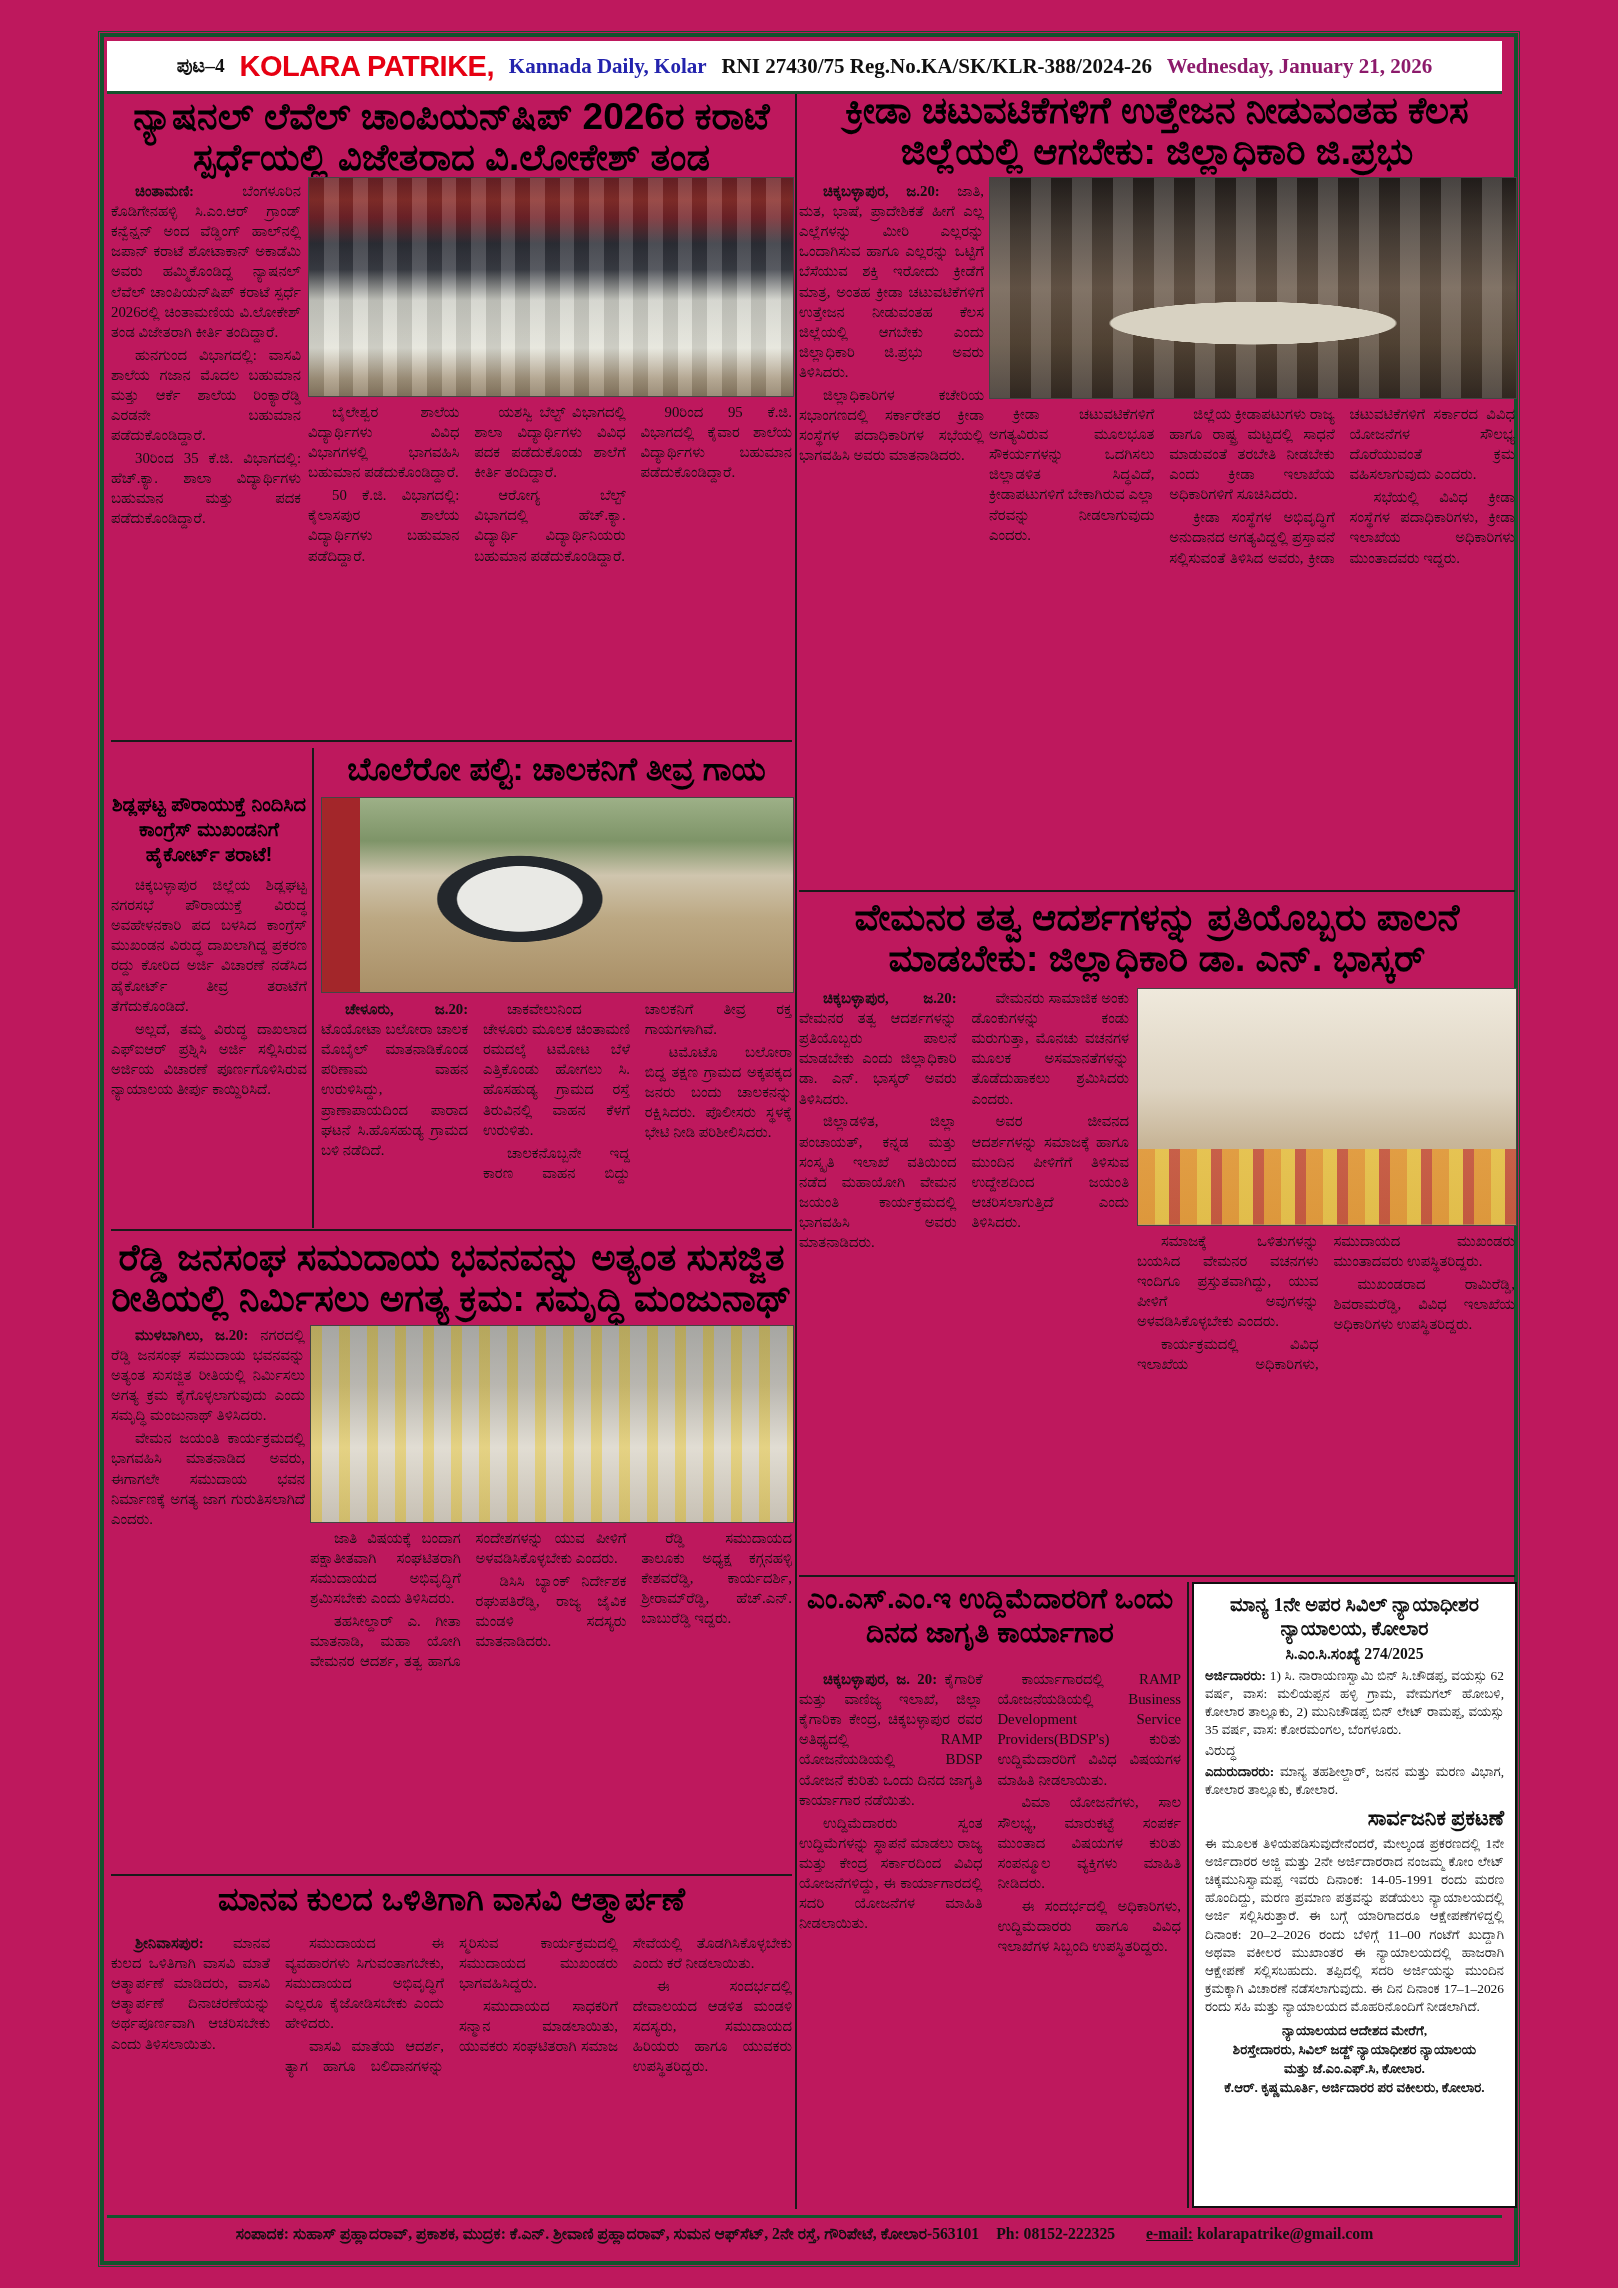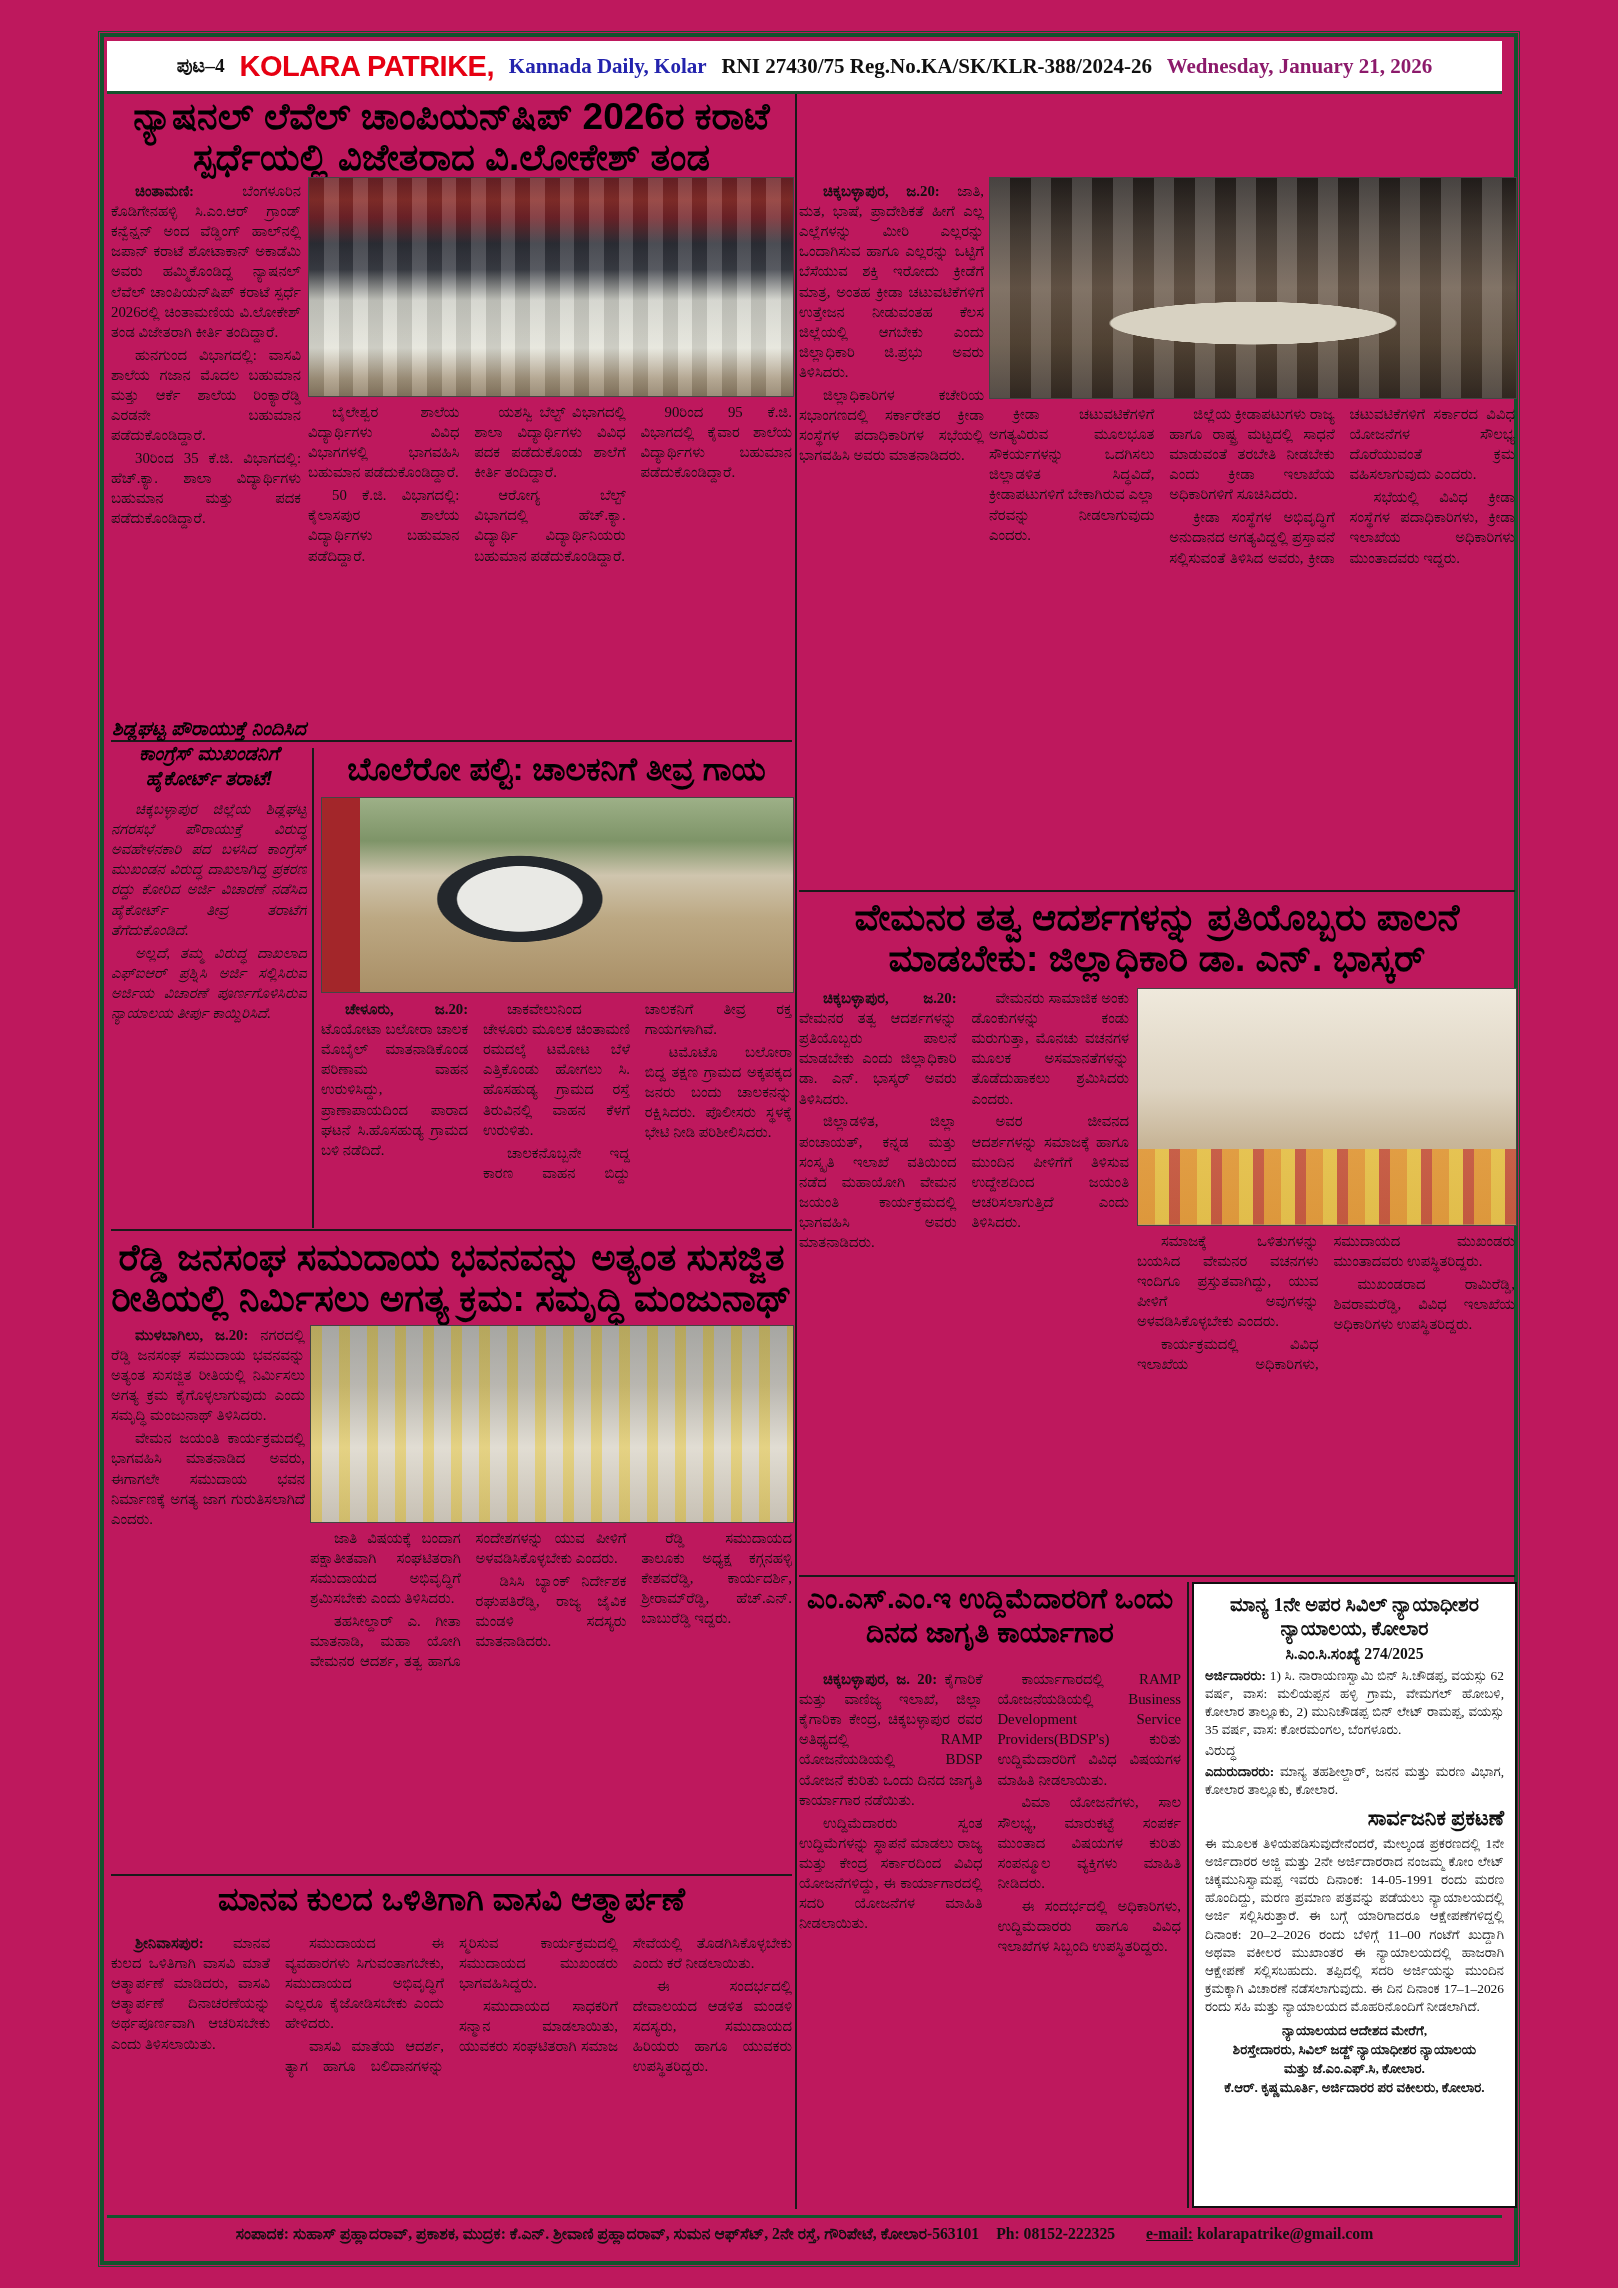--- a/index.html
+++ b/index.html
@@ -93,38 +93,39 @@
   <div class="sec colbox cols3" style="left:308px;top:402px;width:484px;height:334px;">
       <p class="para">ಬೈಲೇಶ್ವರ ಶಾಲೆಯ ವಿದ್ಯಾರ್ಥಿಗಳು ವಿವಿಧ ವಿಭಾಗಗಳಲ್ಲಿ ಭಾಗವಹಿಸಿ ಬಹುಮಾನ ಪಡೆದುಕೊಂಡಿದ್ದಾರೆ.</p>
       <p class="para">50 ಕೆ.ಜಿ. ವಿಭಾಗದಲ್ಲಿ: ಕೈಲಾಸಪುರ ಶಾಲೆಯ ವಿದ್ಯಾರ್ಥಿಗಳು ಬಹುಮಾನ ಪಡೆದಿದ್ದಾರೆ.</p>
       <p class="para">ಯಶಸ್ವಿ ಬೆಲ್ಟ್ ವಿಭಾಗದಲ್ಲಿ ಶಾಲಾ ವಿದ್ಯಾರ್ಥಿಗಳು ವಿವಿಧ ಪದಕ ಪಡೆದುಕೊಂಡು ಶಾಲೆಗೆ ಕೀರ್ತಿ ತಂದಿದ್ದಾರೆ.</p>
       <p class="para">ಆರೋಗ್ಯ ಬೆಲ್ಟ್ ವಿಭಾಗದಲ್ಲಿ ಹೆಚ್.ಕ್ಯಾ. ವಿದ್ಯಾರ್ಥಿ ವಿದ್ಯಾರ್ಥಿನಿಯರು ಬಹುಮಾನ ಪಡೆದುಕೊಂಡಿದ್ದಾರೆ.</p>
       <p class="para">90ರಿಂದ 95 ಕೆ.ಜಿ. ವಿಭಾಗದಲ್ಲಿ ಕೈವಾರ ಶಾಲೆಯ ವಿದ್ಯಾರ್ಥಿಗಳು ಬಹುಮಾನ ಪಡೆದುಕೊಂಡಿದ್ದಾರೆ.</p>
     </div>
 
   <div class="hline" style="left:111px;top:740px;width:681px;"></div>
 
+  <div class="sec headline h-xl" style="left:799px;top:90px;width:716px;">ಕ್ರೀಡಾ ಚಟುವಟಿಕೆಗಳಿಗೆ ಉತ್ತೇಜನ ನೀಡುವಂತಹ ಕೆಲಸ ಜಿಲ್ಲೆಯಲ್ಲಿ ಆಗಬೇಕು: ಜಿಲ್ಲಾಧಿಕಾರಿ ಜಿ.ಪ್ರಭು</div>
 
   <div class="sec colbox" style="left:799px;top:181px;width:185px;height:705px;">
     <p class="para"><b class="dl">ಚಿಕ್ಕಬಳ್ಳಾಪುರ, ಜ.20:</b> <span>ಜಾತಿ, ಮತ, ಭಾಷೆ, ಪ್ರಾದೇಶಿಕತೆ ಹೀಗೆ ಎಲ್ಲ ಎಲ್ಲೆಗಳನ್ನು ಮೀರಿ ಎಲ್ಲರನ್ನು ಒಂದಾಗಿಸುವ ಹಾಗೂ ಎಲ್ಲರನ್ನು ಒಟ್ಟಿಗೆ ಬೆಸೆಯುವ ಶಕ್ತಿ ಇರೋದು ಕ್ರೀಡೆಗೆ ಮಾತ್ರ, ಅಂತಹ ಕ್ರೀಡಾ ಚಟುವಟಿಕೆಗಳಿಗೆ ಉತ್ತೇಜನ ನೀಡುವಂತಹ ಕೆಲಸ ಜಿಲ್ಲೆಯಲ್ಲಿ ಆಗಬೇಕು ಎಂದು ಜಿಲ್ಲಾಧಿಕಾರಿ ಜಿ.ಪ್ರಭು ಅವರು ತಿಳಿಸಿದರು.</span></p>
   <p class="para">ಜಿಲ್ಲಾಧಿಕಾರಿಗಳ ಕಚೇರಿಯ ಸಭಾಂಗಣದಲ್ಲಿ ಸರ್ಕಾರೇತರ ಕ್ರೀಡಾ ಸಂಸ್ಥೆಗಳ ಪದಾಧಿಕಾರಿಗಳ ಸಭೆಯಲ್ಲಿ ಭಾಗವಹಿಸಿ ಅವರು ಮಾತನಾಡಿದರು.</p>
     </div>
 
   <div class="photo" id="photo-meeting" style="left:989px;top:177px;width:526px;height:220px;"></div>
 
   <div class="sec colbox cols3" style="left:989px;top:404px;width:526px;height:480px;">
       <p class="para">ಕ್ರೀಡಾ ಚಟುವಟಿಕೆಗಳಿಗೆ ಅಗತ್ಯವಿರುವ ಮೂಲಭೂತ ಸೌಕರ್ಯಗಳನ್ನು ಒದಗಿಸಲು ಜಿಲ್ಲಾಡಳಿತ ಸಿದ್ಧವಿದೆ, ಕ್ರೀಡಾಪಟುಗಳಿಗೆ ಬೇಕಾಗಿರುವ ಎಲ್ಲಾ ನೆರವನ್ನು ನೀಡಲಾಗುವುದು ಎಂದರು.</p>
       <p class="para">ಜಿಲ್ಲೆಯ ಕ್ರೀಡಾಪಟುಗಳು ರಾಜ್ಯ ಹಾಗೂ ರಾಷ್ಟ್ರ ಮಟ್ಟದಲ್ಲಿ ಸಾಧನೆ ಮಾಡುವಂತೆ ತರಬೇತಿ ನೀಡಬೇಕು ಎಂದು ಕ್ರೀಡಾ ಇಲಾಖೆಯ ಅಧಿಕಾರಿಗಳಿಗೆ ಸೂಚಿಸಿದರು.</p>
       <p class="para">ಕ್ರೀಡಾ ಸಂಸ್ಥೆಗಳ ಅಭಿವೃದ್ಧಿಗೆ ಅನುದಾನದ ಅಗತ್ಯವಿದ್ದಲ್ಲಿ ಪ್ರಸ್ತಾವನೆ ಸಲ್ಲಿಸುವಂತೆ ತಿಳಿಸಿದ ಅವರು, ಕ್ರೀಡಾ ಚಟುವಟಿಕೆಗಳಿಗೆ ಸರ್ಕಾರದ ವಿವಿಧ ಯೋಜನೆಗಳ ಸೌಲಭ್ಯ ದೊರೆಯುವಂತೆ ಕ್ರಮ ವಹಿಸಲಾಗುವುದು ಎಂದರು.</p>
       <p class="para">ಸಭೆಯಲ್ಲಿ ವಿವಿಧ ಕ್ರೀಡಾ ಸಂಸ್ಥೆಗಳ ಪದಾಧಿಕಾರಿಗಳು, ಕ್ರೀಡಾ ಇಲಾಖೆಯ ಅಧಿಕಾರಿಗಳು ಮುಂತಾದವರು ಇದ್ದರು.</p>
     </div>
 
   <div class="hline" style="left:799px;top:890px;width:716px;"></div>
 
-  <div class="sec" style="left:111px;top:716px;width:196px;height:480px;font-style:italic;">
+  <div class="sec" style="left:111px;top:792px;width:196px;height:480px;">
     <div class="headline h-sm">ಶಿಡ್ಲಘಟ್ಟ ಪೌರಾಯುಕ್ತೆ ನಿಂದಿಸಿದ ಕಾಂಗ್ರೆಸ್ ಮುಖಂಡನಿಗೆ ಹೈಕೋರ್ಟ್ ತರಾಟೆ!</div>
     <div class="colbox" style="margin-top:7.4px;height:406px;">
         <p class="para">ಚಿಕ್ಕಬಳ್ಳಾಪುರ ಜಿಲ್ಲೆಯ ಶಿಡ್ಲಘಟ್ಟ ನಗರಸಭೆ ಪೌರಾಯುಕ್ತೆ ವಿರುದ್ಧ ಅವಹೇಳನಕಾರಿ ಪದ ಬಳಸಿದ ಕಾಂಗ್ರೆಸ್ ಮುಖಂಡನ ವಿರುದ್ಧ ದಾಖಲಾಗಿದ್ದ ಪ್ರಕರಣ ರದ್ದು ಕೋರಿದ ಅರ್ಜಿ ವಿಚಾರಣೆ ನಡೆಸಿದ ಹೈಕೋರ್ಟ್ ತೀವ್ರ ತರಾಟೆಗೆ ತೆಗೆದುಕೊಂಡಿದೆ.</p>
         <p class="para">ಅಲ್ಲದೆ, ತಮ್ಮ ವಿರುದ್ಧ ದಾಖಲಾದ ಎಫ್‌ಐಆರ್ ಪ್ರಶ್ನಿಸಿ ಅರ್ಜಿ ಸಲ್ಲಿಸಿರುವ ಅರ್ಜಿಯ ವಿಚಾರಣೆ ಪೂರ್ಣಗೊಳಿಸಿರುವ ನ್ಯಾಯಾಲಯ ತೀರ್ಪು ಕಾಯ್ದಿರಿಸಿದೆ.</p>
       </div>
   </div>
   <div class="vline" style="left:312px;top:748px;height:480px;"></div>
 
   <div class="sec headline h-lg" style="left:321px;top:751px;width:471px;">ಬೊಲೆರೋ ಪಲ್ಟಿ: ಚಾಲಕನಿಗೆ ತೀವ್ರ ಗಾಯ</div>
 

